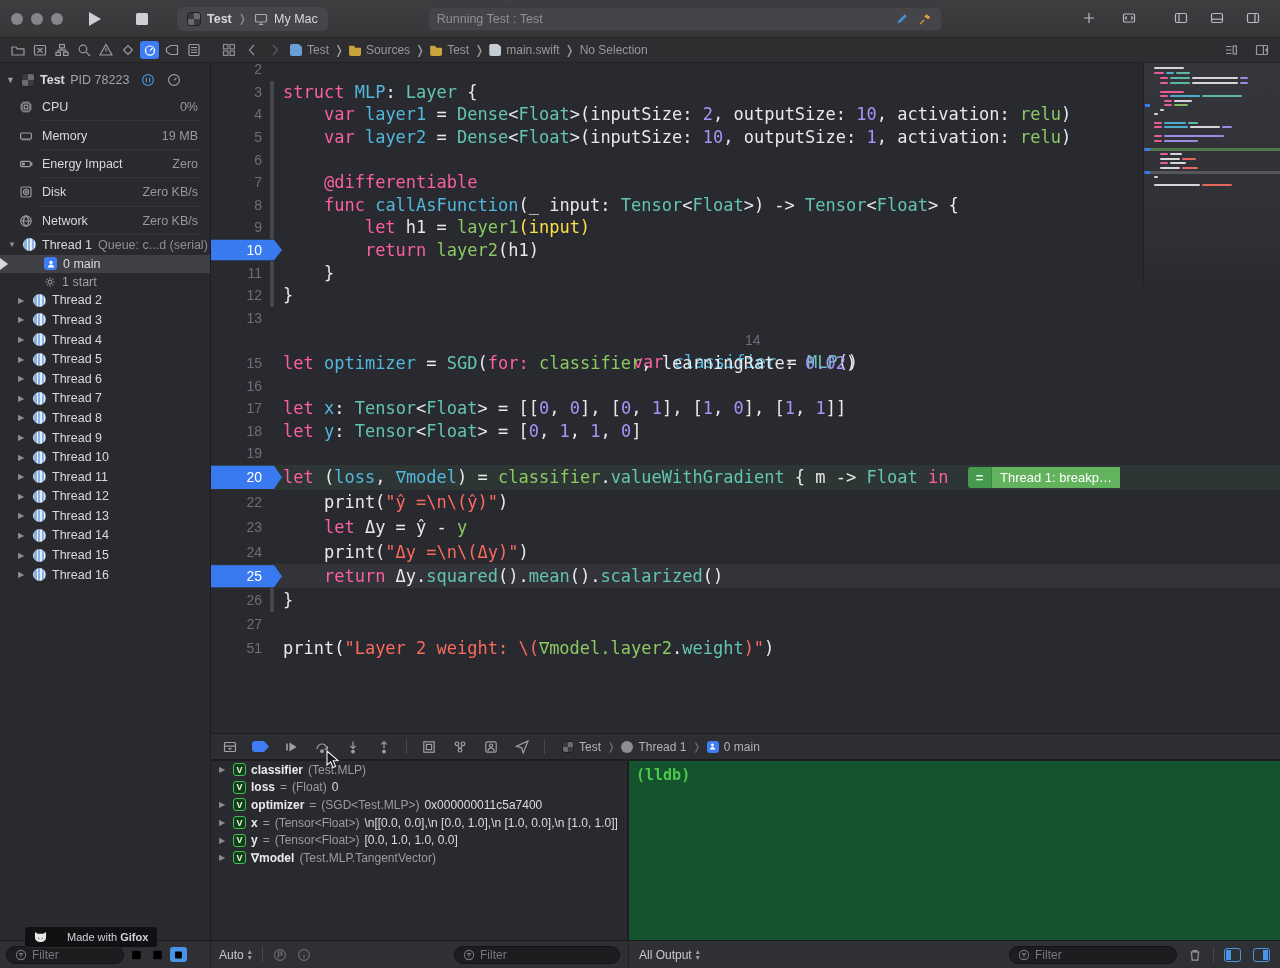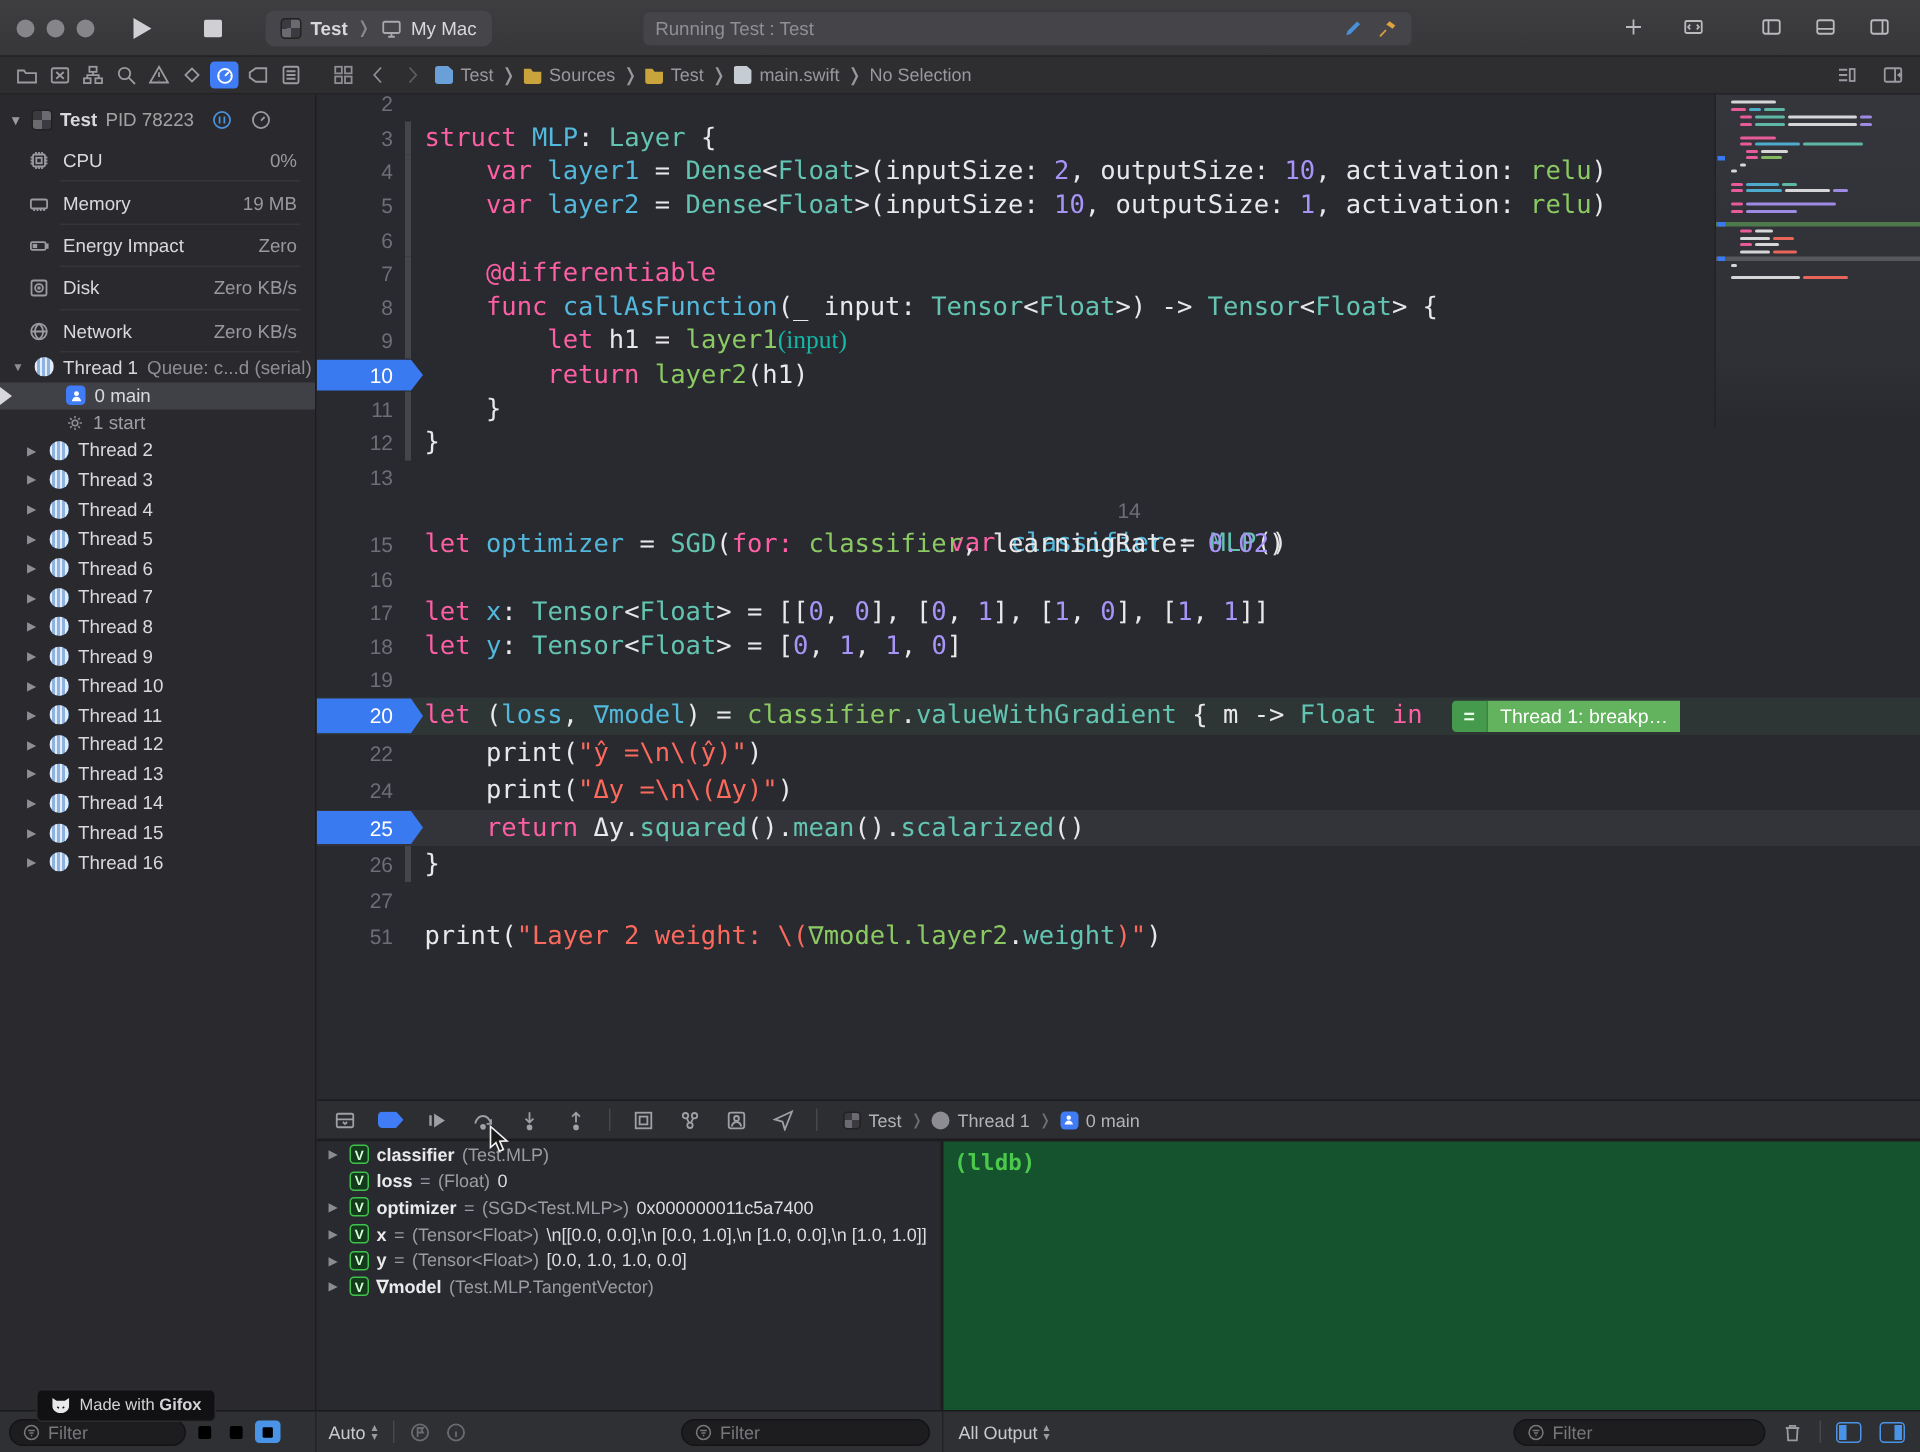--- a/index.html
+++ b/index.html
@@ -130,21 +130,21 @@
   .updown { font-size:8px; color:#9a9aa0; line-height:.7; display:inline-flex; flex-direction:column; }
   .circ-ic { width:14px; height:14px; color:#6a6a70; }
   .bb-right { flex:1; display:flex; align-items:center; gap:10px; padding:0 10px; height:100%; border-left:1px solid #232326; }
   .bb-right .filter-field { width:168px; margin-left:auto; }
   .blue-toggle { width:17px; height:14px; border:1.4px solid #4a94e8; border-radius:3px; position:relative; }
   .blue-toggle.fill-l:before { content:""; position:absolute; left:1px; top:1px; bottom:1px; width:5px; background:#4a94e8; }
   .blue-toggle.fill-r:before { content:""; position:absolute; right:1px; top:1px; bottom:1px; width:5px; background:#4a94e8; }
 
   
   .gifox { position:absolute; left:24px; top:926px; height:22px; background:#111113; border:1px solid #2c2c2f;
-    border-radius:4px; display:flex; align-items:center; gap:6px; padding:0 9px; color:#d4d4d8; font-size:11px; z-index:40; }
+    border-radius:4px; display:flex; align-items:center; gap:20px; padding:0 9px; color:#d4d4d8; font-size:11px; z-index:40; }
   .gifox b { font-weight:bold; }
 
   
   .cursor { position:absolute; left:326px; top:750px; z-index:60; }
 </style>
 </head>
 <body>
 
 <div class="titlebar">
   <div class="lights">
@@ -568,21 +568,21 @@
           <span class="num">8</span>
           <span class="cb"></span>
         </div>
         <div class="ct"><span style="color: rgb(232, 232, 234);">    </span><span style="color: rgb(252, 95, 163);">func </span><span style="color: rgb(82, 184, 220);">callAsFunction</span><span style="color: rgb(232, 232, 234);">(_ input: </span><span style="color: rgb(99, 196, 177);">Tensor</span><span style="color: rgb(232, 232, 234);">&lt;</span><span style="color: rgb(99, 196, 177);">Float</span><span style="color: rgb(232, 232, 234);">&gt;) -&gt; </span><span style="color: rgb(99, 196, 177);">Tensor</span><span style="color: rgb(232, 232, 234);">&lt;</span><span style="color: rgb(99, 196, 177);">Float</span><span style="color: rgb(232, 232, 234);">&gt; {</span></div>
       </div>
       <div class="cl" style="height: 22.6px;">
         <div class="gut">
           <span class="num">9</span>
           <span class="cb"></span>
         </div>
-        <div class="ct"><span style="color: rgb(232, 232, 234);">        </span><span style="color: rgb(252, 95, 163);">let </span><span style="color: rgb(232, 232, 234);">h1 = </span><span style="color: rgb(139, 201, 98);">layer1</span><span style="color: #14b8a6; font-family: Liberation Serif, serif;">(input)</span></div>
+        <div class="ct"><span style="color: rgb(232, 232, 234);">        </span><span style="color: rgb(252, 95, 163);">let </span><span style="color: rgb(232, 232, 234);">h1 = </span><span style="color: rgb(139, 201, 98);">layer1</span><span style="color: #fde047;">(input)</span></div>
       </div>
       <div class="cl" style="height: 22.6px;">
         <div class="gut bp">
           <span class="num">10</span>
         </div>
         <div class="ct"><span style="color: rgb(232, 232, 234);">        </span><span style="color: rgb(252, 95, 163);">return </span><span style="color: rgb(139, 201, 98);">layer2</span><span style="color: rgb(232, 232, 234);">(h1)</span></div>
       </div>
       <div class="cl" style="height: 22.6px;">
         <div class="gut">
           <span class="num">11</span>
@@ -647,20 +647,26 @@
         <div class="ann">
           <span class="ann-eq">=</span>
           <span class="ann-t">Thread 1: breakp…</span>
         </div>
       </div>
       <div class="cl" style="height: 24.6px;">
         <div class="gut">
           <span class="num">22</span>
         </div>
         <div class="ct"><span style="color: rgb(232, 232, 234);">    print(</span><span style="color: rgb(252, 106, 93);">"ŷ =\n\(ŷ)"</span><span style="color: rgb(232, 232, 234);">)</span></div>
+      </div>
+      <div class="cl" style="height: 24.6px;">
+        <div class="gut">
+          <span class="num">23</span>
+        </div>
+        <div class="ct"><span style="color: rgb(232, 232, 234);">    </span><span style="color: rgb(252, 95, 163);">let </span><span style="color: rgb(232, 232, 234);">Δy = ŷ - </span><span style="color: rgb(139, 201, 98);">y</span></div>
       </div>
       <div class="cl" style="height: 25.2px;">
         <div class="gut">
           <span class="num">24</span>
         </div>
         <div class="ct"><span style="color: rgb(232, 232, 234);">    print(</span><span style="color: rgb(252, 106, 93);">"Δy =\n\(Δy)"</span><span style="color: rgb(232, 232, 234);">)</span></div>
       </div>
       <div class="cl hl-gray" style="height: 24px;">
         <div class="gut bp">
           <span class="num">25</span>

